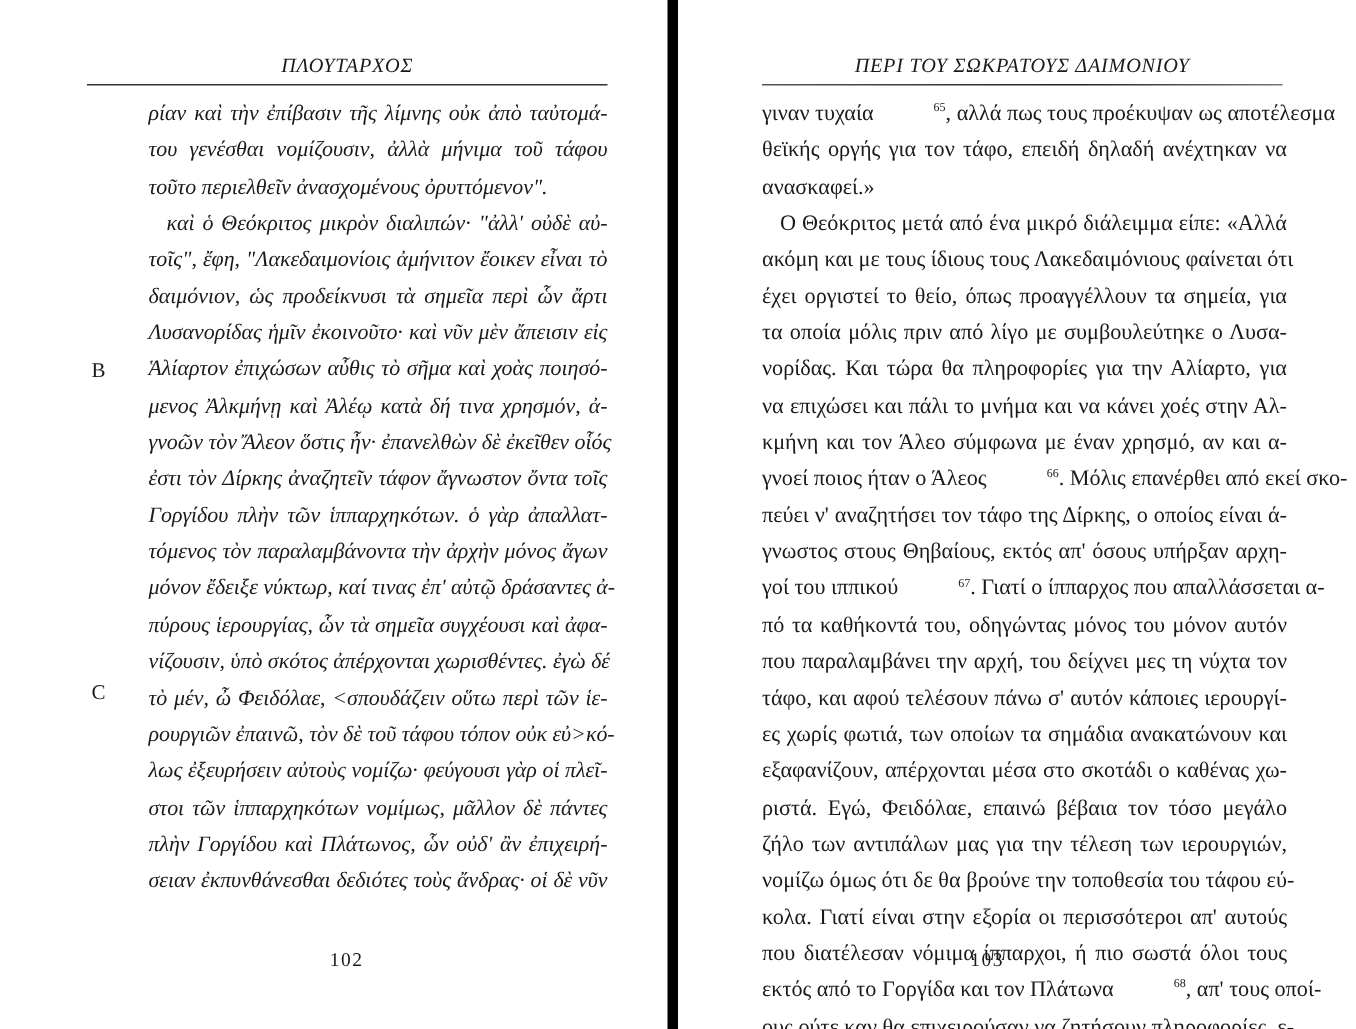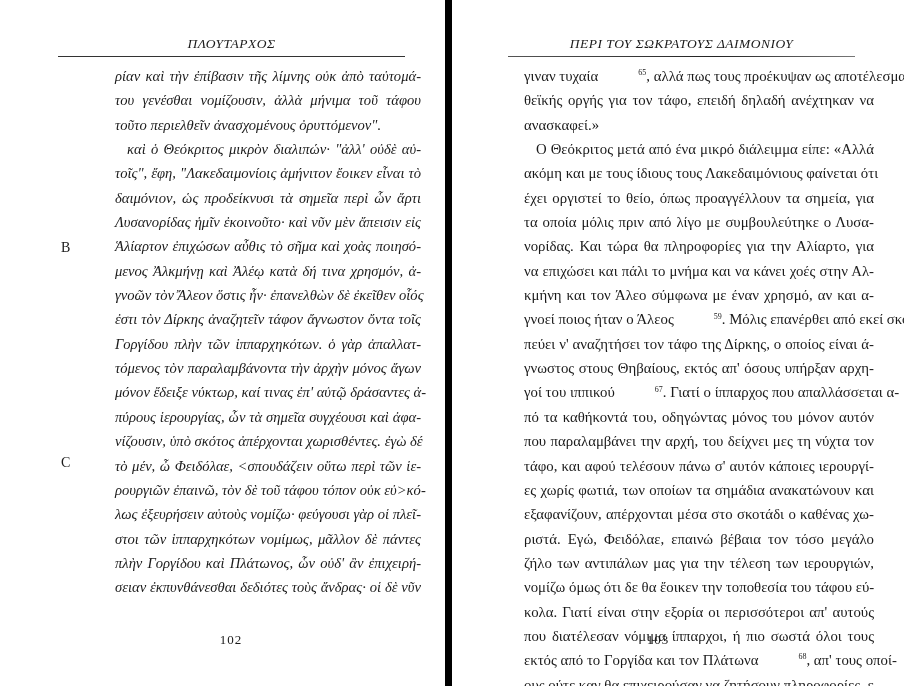--- a/index.html
+++ b/index.html
@@ -16,21 +16,21 @@
   .running-head {
     position: absolute; top: 36px; font-style: italic; font-size: 13.5px;
     letter-spacing: 0.5px; text-align: center; font-family: "Liberation Serif", serif;
   }
   .page-left .running-head { left: 58px; width: 347px; }
   .page-right .running-head { left: 56px; width: 347px; }
   .head-rule { position: absolute; top: 56px; height: 1px; background: #333; }
   .page-left .head-rule { left: 58px; width: 347px; }
   .page-right .head-rule { left: 56px; width: 347px; background: linear-gradient(to right, #555, #222 60%, #777); }
 
-  .text-block { position: absolute; top: 64px; margin-left: 16px; }
+  .text-block { position: absolute; top: 64px; }
   .page-left .text-block { left: 99px; width: 306px; }
   .page-right .text-block { left: 56px; width: 350px; }
   .line {
     height: 24.35px; line-height: 24.35px; white-space: nowrap; text-align: justify;
     text-align-last: justify; font-size: 14.2px; overflow: visible;
   }
   .page-left .line { font-family: "Liberation Serif", serif; font-style: italic; font-size: 14.6px; }
   .page-right .line { font-family: "Liberation Serif", serif; font-size: 14.8px; }
   .line.indent { padding-left: 12px; }
   .line.last { text-align-last: left; }
@@ -90,31 +90,31 @@
       <div class="line"><span>γιναν τυχαία</span><sup>65</sup><span>, αλλά πως τους προέκυψαν ως αποτέλεσμα</span></div>
       <div class="line"><span>θεϊκής οργής για τον τάφο, επειδή δηλαδή ανέχτηκαν να</span></div>
       <div class="line last"><span>ανασκαφεί.»</span></div>
       <div class="line indent"><span>Ο Θεόκριτος μετά από ένα μικρό διάλειμμα είπε: «Αλλά</span></div>
       <div class="line"><span>ακόμη και με τους ίδιους τους Λακεδαιμόνιους φαίνεται ότι</span></div>
       <div class="line"><span>έχει οργιστεί το θείο, όπως προαγγέλλουν τα σημεία, για</span></div>
       <div class="line"><span>τα οποία μόλις πριν από λίγο με συμβουλεύτηκε ο Λυσα-</span></div>
       <div class="line"><span>νορίδας. Και τώρα θα πληροφορίες για την Αλίαρτο, για</span></div>
       <div class="line"><span>να επιχώσει και πάλι το μνήμα και να κάνει χοές στην Αλ-</span></div>
       <div class="line"><span>κμήνη και τον Άλεο σύμφωνα με έναν χρησμό, αν και α-</span></div>
-      <div class="line"><span>γνοεί ποιος ήταν ο Άλεος</span><sup>59</sup><span>. Μόλις επανέρθει από εκεί σκο-</span></div>
+      <div class="line"><span>γνοεί ποιος ήταν ο Άλεος</span><sup>66</sup><span>. Μόλις επανέρθει από εκεί σκο-</span></div>
       <div class="line"><span>πεύει ν' αναζητήσει τον τάφο της Δίρκης, ο οποίος είναι ά-</span></div>
       <div class="line"><span>γνωστος στους Θηβαίους, εκτός απ' όσους υπήρξαν αρχη-</span></div>
       <div class="line"><span>γοί του ιππικού</span><sup>67</sup><span>. Γιατί ο ίππαρχος που απαλλάσσεται α-</span></div>
       <div class="line"><span>πό τα καθήκοντά του, οδηγώντας μόνος του μόνον αυτόν</span></div>
       <div class="line"><span>που παραλαμβάνει την αρχή, του δείχνει μες τη νύχτα τον</span></div>
       <div class="line"><span>τάφο, και αφού τελέσουν πάνω σ' αυτόν κάποιες ιερουργί-</span></div>
       <div class="line"><span>ες χωρίς φωτιά, των οποίων τα σημάδια ανακατώνουν και</span></div>
       <div class="line"><span>εξαφανίζουν, απέρχονται μέσα στο σκοτάδι ο καθένας χω-</span></div>
       <div class="line"><span>ριστά. Εγώ, Φειδόλαε, επαινώ βέβαια τον τόσο μεγάλο</span></div>
       <div class="line"><span>ζήλο των αντιπάλων μας για την τέλεση των ιερουργιών,</span></div>
-      <div class="line"><span>νομίζω όμως ότι δε θα ἔοικεν την τοποθεσία του τάφου εύ-</span></div>
+      <div class="line"><span>νομίζω όμως ότι δε θα βρούνε την τοποθεσία του τάφου εύ-</span></div>
       <div class="line"><span>κολα. Γιατί είναι στην εξορία οι περισσότεροι απ' αυτούς</span></div>
       <div class="line"><span>που διατέλεσαν νόμιμα ίππαρχοι, ή πιο σωστά όλοι τους</span></div>
       <div class="line"><span>εκτός από το Γοργίδα και τον Πλάτωνα</span><sup>68</sup><span>, απ' τους οποί-</span></div>
       <div class="line"><span>ους ούτε καν θα επιχειρούσαν να ζητήσουν πληροφορίες, ε-</span></div>
     </div>
   <div class="page-number">103</div>
 </div>
 
 </body></html>

